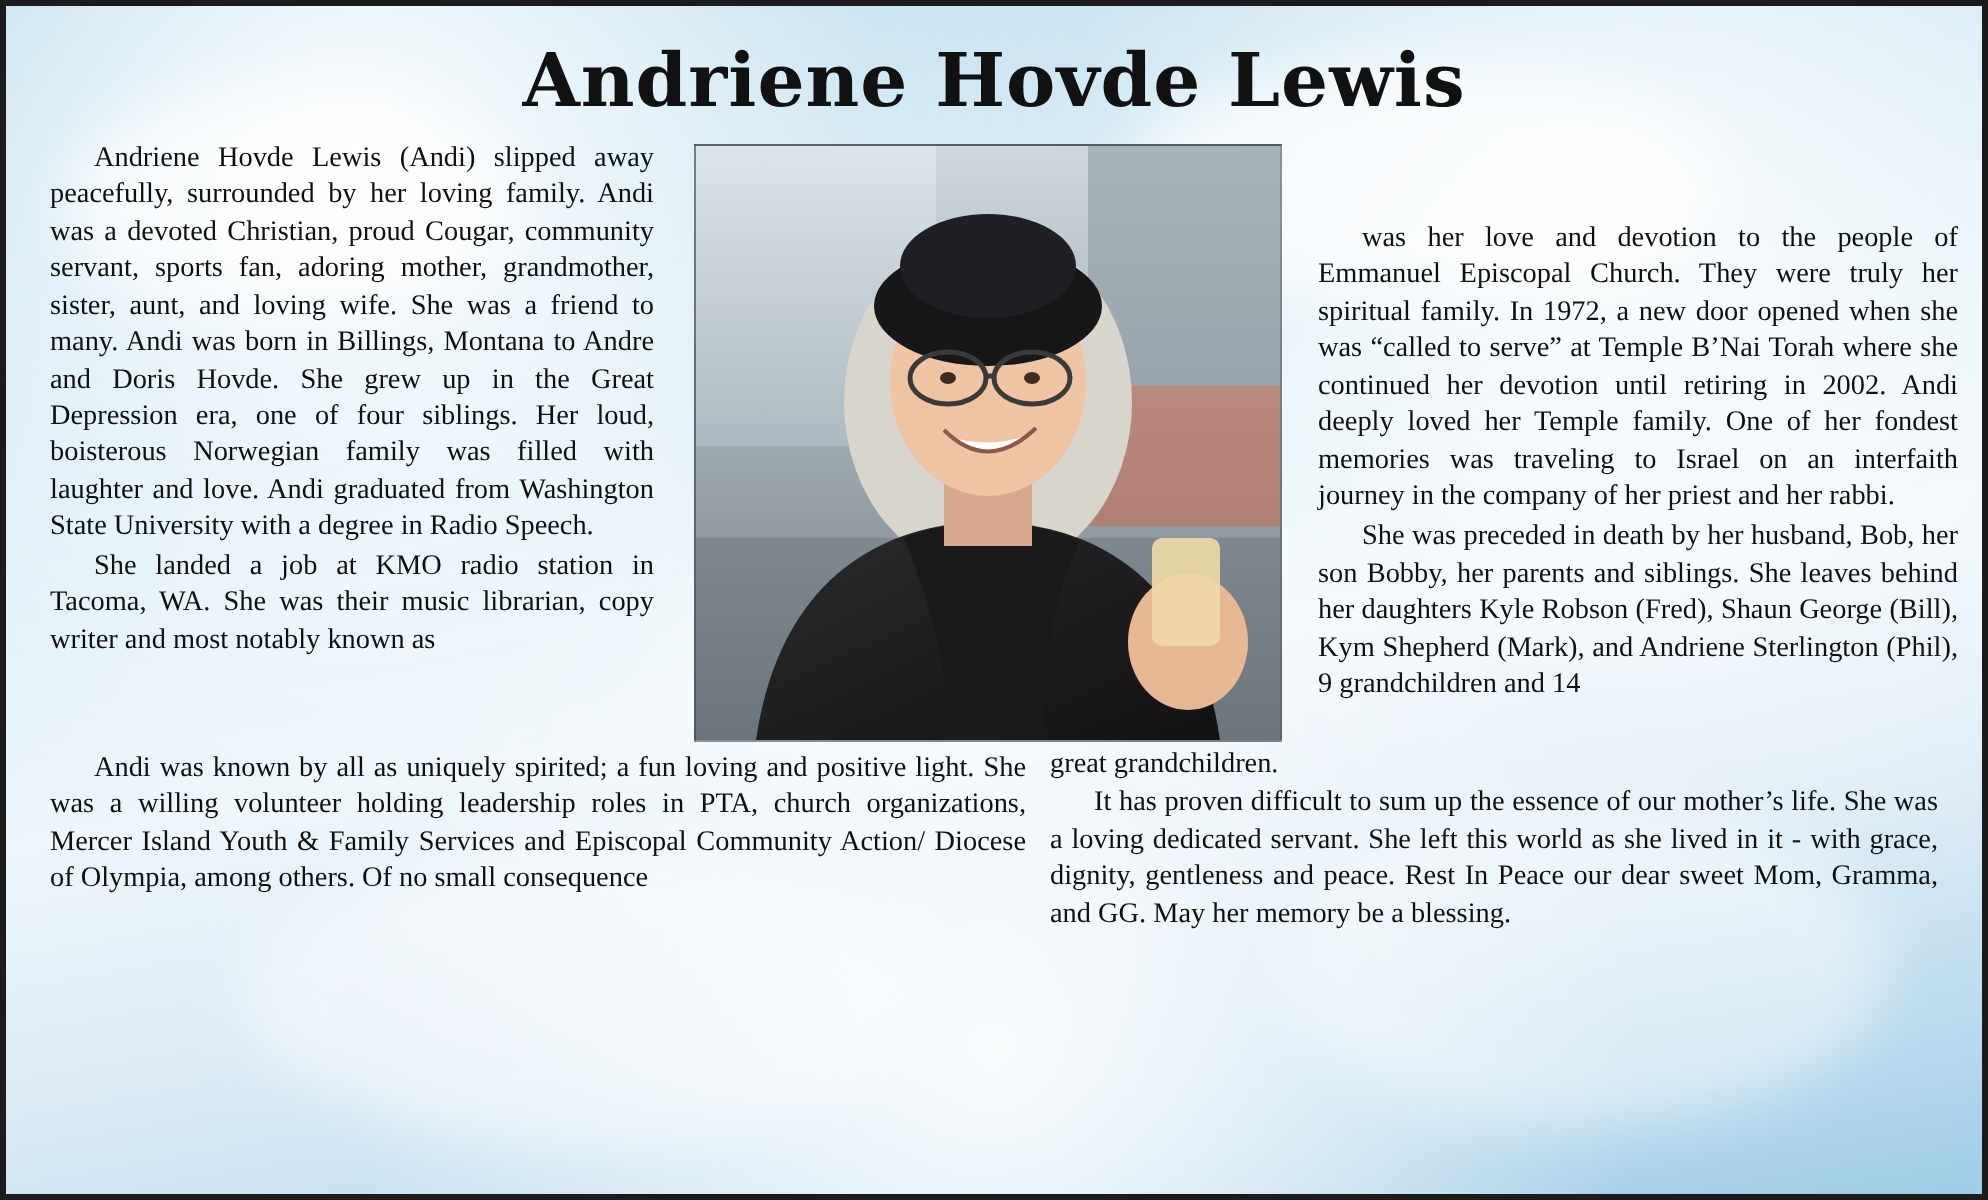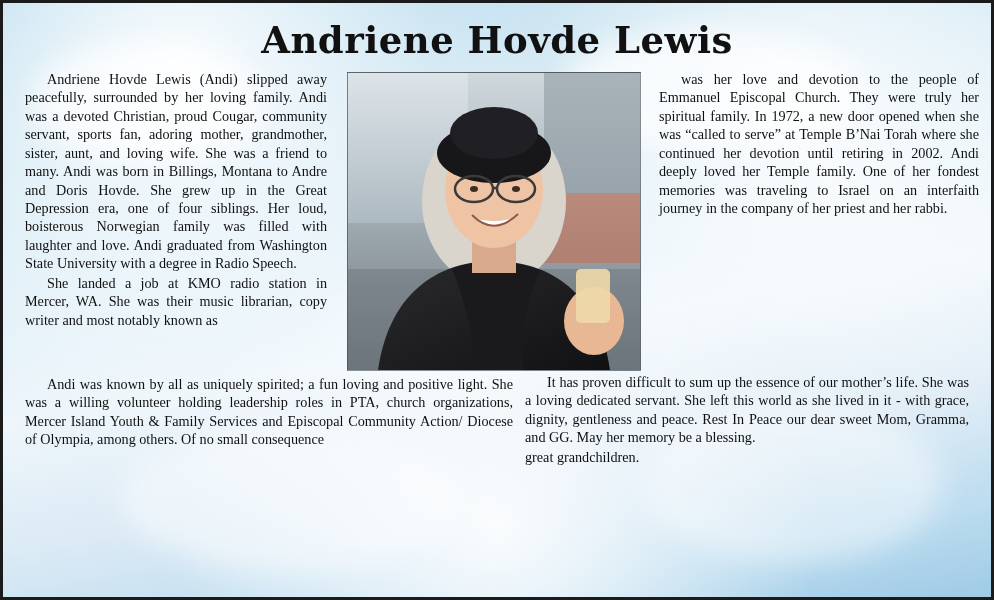--- a/index.html
+++ b/index.html
@@ -75,21 +75,21 @@
   .columns {
     display: flex;
     gap: 4px;
     align-items: flex-start;
   }
   .col {
     width: 312px;
     flex: 0 0 312px;
   }
   .col-left { padding-right: 10px; box-sizing: border-box; }
-  .col-right { padding-left: 10px; box-sizing: border-box; width: 330px; flex: 0 0 330px; }
+  .col-right { padding-left: 10px; box-sizing: border-box; width: 330px; flex: 0 0 330px; margin-top: 40px; }
 
   .photo-slot {
     flex: 0 0 304px;
     width: 304px;
     padding: 0 6px;
     box-sizing: border-box;
   }
 
   .photo {
     width: 292px;
@@ -140,21 +140,21 @@
   <div class="page-inner">
 
     <h1 id="page-title">Andriene Hovde Lewis</h1>
 
     <div class="body-wrap">
 
       <div class="columns">
 
         <div class="col col-left">
           <p>Andriene Hovde Lewis (Andi) slipped away peacefully, surrounded by her loving family. Andi was a devoted Christian, proud Cougar, community servant, sports fan, adoring mother, grandmother, sister, aunt, and loving wife. She was a friend to many. Andi was born in Billings, Montana to Andre and Doris Hovde. She grew up in the Great Depression era, one of four siblings. Her loud, boisterous Norwegian family was filled with laughter and love. Andi graduated from Washington State University with a degree in Radio Speech.</p>
-          <p>She landed a job at KMO radio station in Mercer, WA. She was their music librarian, copy writer and most notably known as</p>
+          <p>She landed a job at KMO radio station in Tacoma, WA. She was their music librarian, copy writer and most notably known as</p>
         </div>
 
         <div class="photo-slot">
           <div class="photo">
             <svg viewBox="0 0 292 297" preserveAspectRatio="none" aria-hidden="true">
               <defs>
                 <linearGradient id="bgv" x1="0" y1="0" x2="0" y2="1">
                   <stop offset="0%" stop-color="#cfd8dd"></stop>
                   <stop offset="40%" stop-color="#a9b4bb"></stop>
                   <stop offset="100%" stop-color="#6e767c"></stop>
@@ -199,30 +199,31 @@
               <path d="M124 142 Q146 164 170 141" fill="none" stroke="#8d5a4a" stroke-width="2"></path>
 
               <ellipse cx="246" cy="248" rx="30" ry="34" fill="#e8b794"></ellipse>
               <rect x="228" y="196" width="34" height="54" rx="5" fill="#f0d9a8" opacity="0.9"></rect>
             </svg>
           </div>
         </div>
 
         <div class="col col-right">
           <p>was her love and devotion to the people of Emmanuel Episcopal Church. They were truly her spiritual family. In 1972, a new door opened when she was “called to serve” at Temple B’Nai Torah where she continued her devotion until retiring in 2002. Andi deeply loved her Temple family. One of her fondest memories was traveling to Israel on an interfaith journey in the company of her priest and her rabbi.</p>
+          <p class="mid-right-block">She was preceded in death by her husband, Bob, her son Bobby, her parents and siblings. She leaves behind her daughters Kyle Robson (Fred), Shaun George (Bill), Kym Shepherd (Mark), and Andriene Sterlington (Phil), 9 grandchildren and 14</p>
         </div>
 
       </div>
 
       <div>
         <div class="lower-left">
           <p>Andi was known by all as uniquely spirited; a fun loving and positive light. She was a willing volunteer holding leadership roles in PTA, church organizations, Mercer Island Youth &amp; Family Services and Episcopal Community Action/ Diocese of Olympia, among others. Of no small consequence</p>
         </div>
         <div class="lower-right">
+          <p style="text-indent:0;">great grandchildren.</p>
           <p>It has proven difficult to sum up the essence of our mother’s life. She was a loving dedicated servant. She left this world as she lived in it - with grace, dignity, gentleness and peace. Rest In Peace our dear sweet Mom, Gramma, and GG. May her memory be a blessing.</p>
-          <p style="text-indent:0;">great grandchildren.</p>
         </div>
         <div class="clear"></div>
       </div>
 
     </div>
   </div>
 </div>
 
 </body></html>

